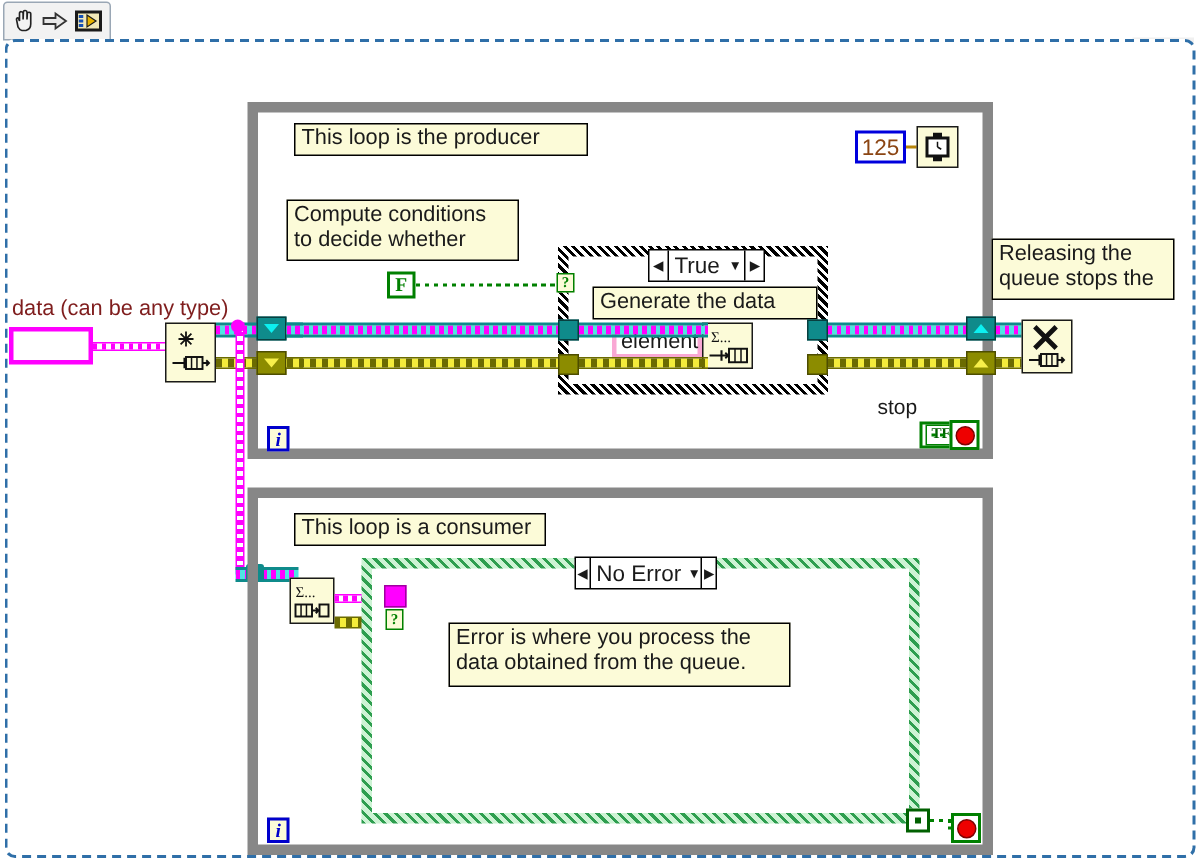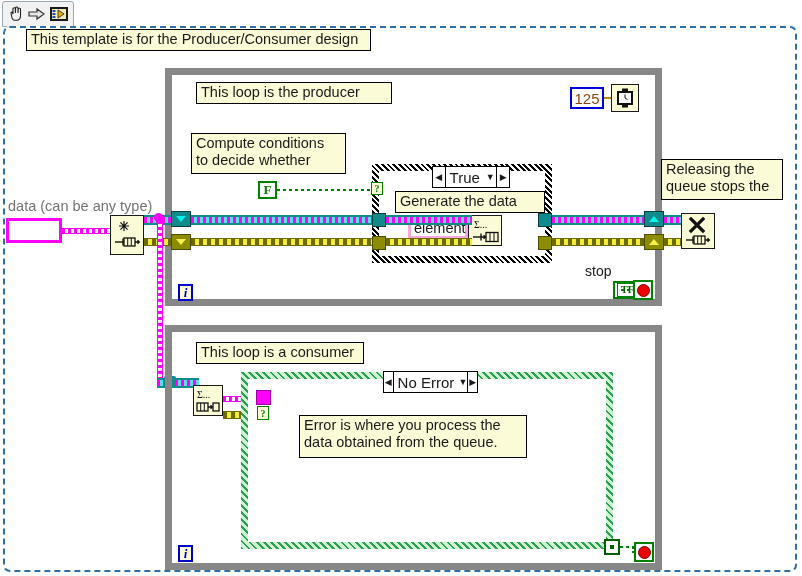--- a/index.html
+++ b/index.html
@@ -286,21 +286,21 @@
   }
 
   
   .ctrl-magenta {
     background: #ffffff;
     border: 3px solid #ff00ff;
     box-sizing: border-box;
   }
   .label-plain {
     font-size: 14.5px;
-    color: #737373;
+    color: #7f1d1d;
     white-space: nowrap;
   }
   .label-element {
     background: #ffffff;
     border: 3px solid #f9a8d4;
     box-sizing: border-box;
     font-size: 14.5px;
     color: #1a1a1a;
     display: flex; align-items: center;
     padding: 0 3px;
@@ -340,21 +340,20 @@
         <rect x="3.5" y="11" width="3" height="2" fill="#1550b5"></rect>
         <path d="M9 5 L15 9 L9 13 Z" fill="#e8b400" stroke="#1a1a1a" stroke-width="0.8"></path>
       </svg>
     </span>
   </div>
 
   <div id="version" class="abs">2015</div>
 
   <div id="diagram-border" class="abs"></div>
 
-  <div class="abs comment" style="left:26px; top:29px; width:345px; height:22px;">This template is for the Producer/Consumer design</div>
 
   <div class="abs while-loop" style="left:165px; top:68px; width:497px; height:238px;"></div>
 
   <div class="abs comment" style="left:191px; top:133px; width:155px; height:41px;">Compute conditions
 to decide whether</div>
 
   <div class="abs comment" style="left:196px; top:82px; width:196px; height:22px;">This loop is the producer</div>
 
   <div class="abs const-num" style="left:570px; top:87px; width:34px; height:22px;">125</div>
   <div class="abs w-num-h" style="left:604px; top:97px; width:8px;"></div>

